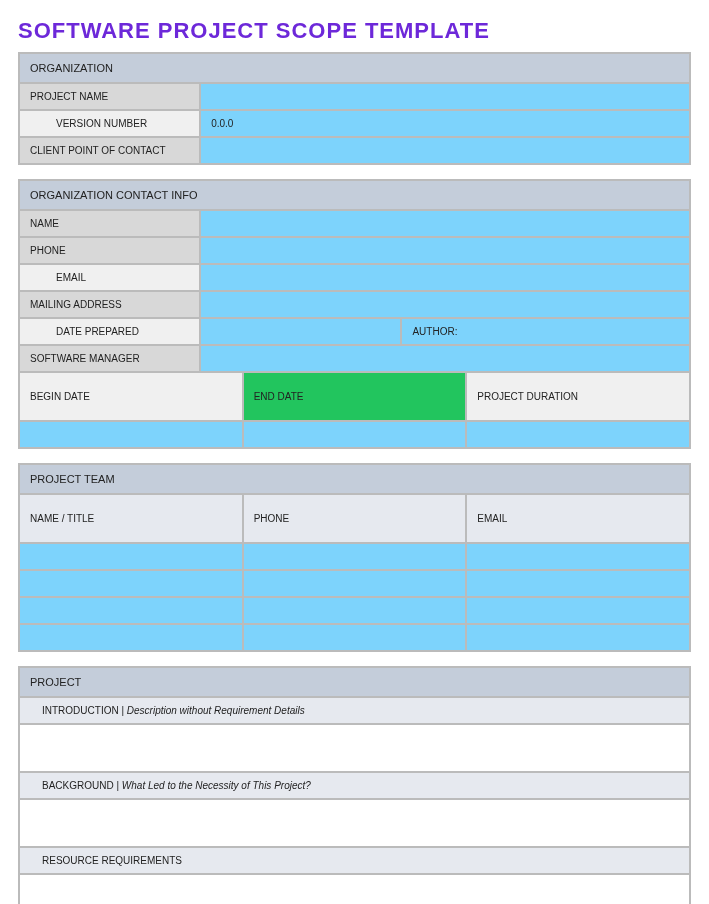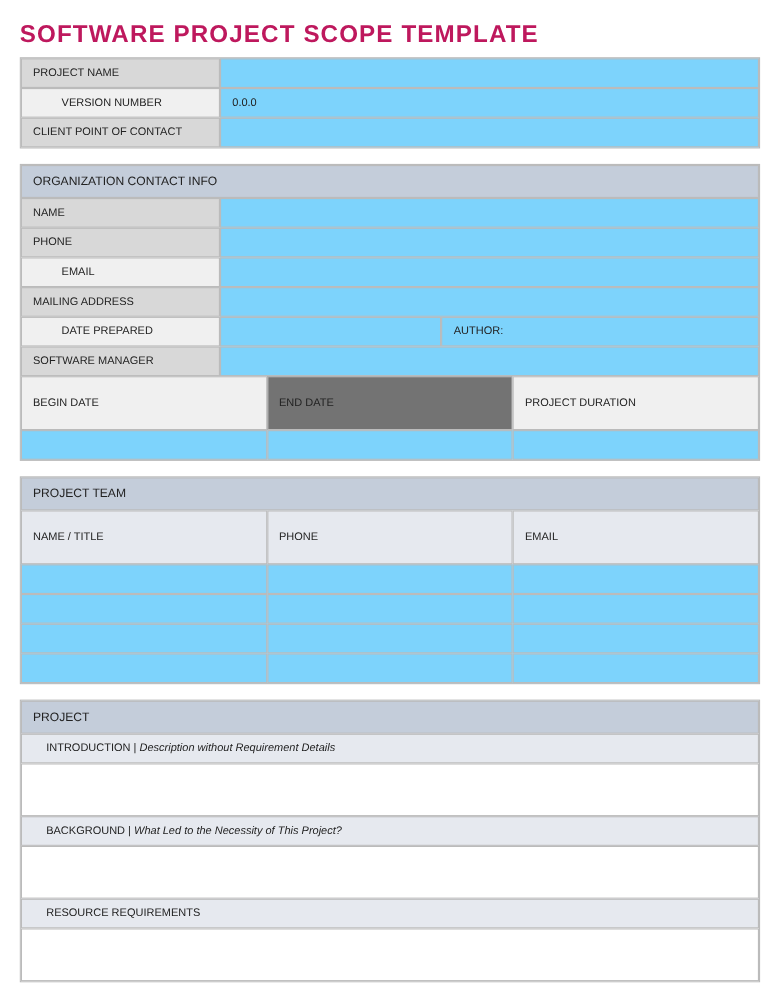--- a/index.html
+++ b/index.html
@@ -9,21 +9,21 @@
     }
     body {
       font-family: Arial, Helvetica, sans-serif;
       background: #ffffff;
       padding: 18px;
       width: 709px;
     }
     .title {
       font-size: 22px;
       font-weight: bold;
-      color: #be185d;
+      color: #6d28d9;
       letter-spacing: 1px;
       margin-bottom: 8px;
     }
     .section {
       border: 1px solid #bbb;
       margin-bottom: 14px;
       width: 100%;
       border-collapse: collapse;
     }
     .section-header {
@@ -90,20 +90,23 @@
       width: 100%;
     }
   </style>
 </head>
 <body>
 
 <div class="title">SOFTWARE PROJECT SCOPE TEMPLATE</div>
 
 <div class="section">
   <div class="row">
+      <div class="section-header" style="width:100%">ORGANIZATION</div>
+    </div>
+  <div class="row">
     <div class="label-cell">PROJECT NAME</div>
     <div class="value-cell"></div>
   </div>
   <div class="row">
     <div class="label-cell label-cell-light">VERSION NUMBER</div>
     <div class="value-cell">0.0.0</div>
   </div>
   <div class="row">
     <div class="label-cell">CLIENT POINT OF CONTACT</div>
     <div class="value-cell"></div>
@@ -134,21 +137,21 @@
     <div class="label-cell label-cell-light">DATE PREPARED</div>
     <div class="value-cell" style="flex:0 0 30%"></div>
     <div class="value-cell" style="flex:1">AUTHOR:</div>
   </div>
   <div class="row">
     <div class="label-cell">SOFTWARE MANAGER</div>
     <div class="value-cell"></div>
   </div>
   <div class="row three-col">
     <div class="col-header" style="background:#f0f0f0">BEGIN DATE</div>
-    <div class="col-header" style="background:#737373">END DATE</div>
+    <div class="col-header" style="background:#22c55e">END DATE</div>
     <div class="col-header" style="background:#f0f0f0">PROJECT DURATION</div>
   </div>
   <div class="row three-col">
     <div class="value-cell">&nbsp;</div>
     <div class="value-cell">&nbsp;</div>
     <div class="value-cell">&nbsp;</div>
   </div>
 </div>
 
 <div class="section">

